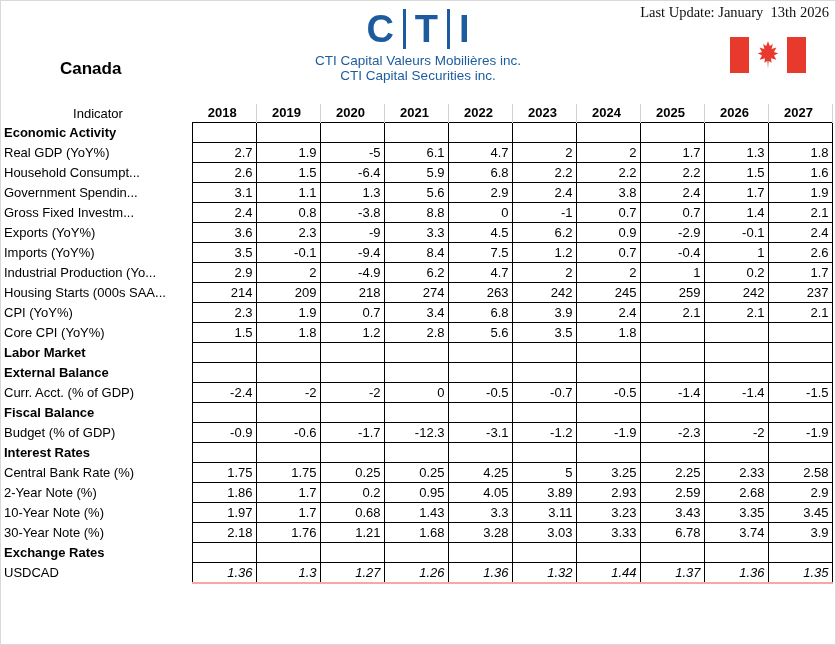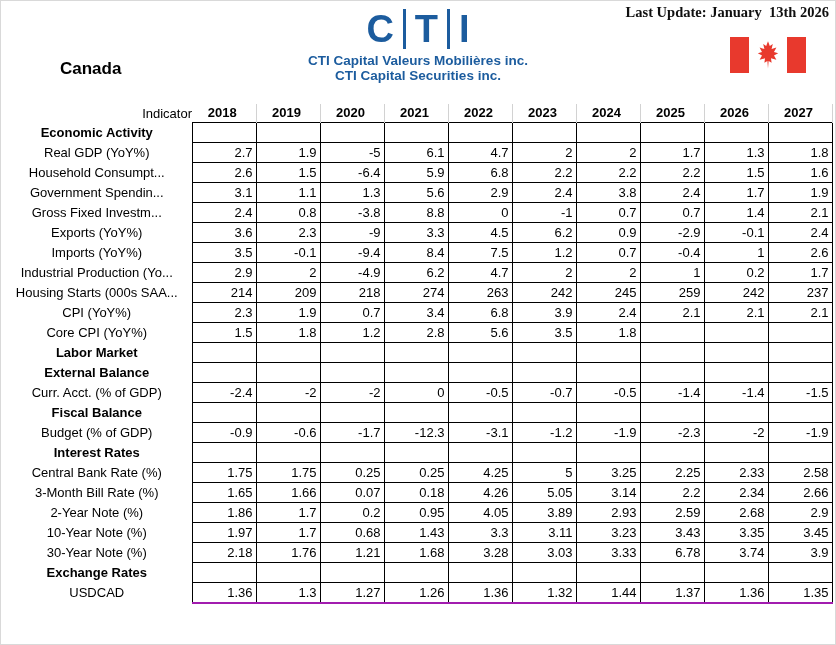--- a/index.html
+++ b/index.html
@@ -3,60 +3,60 @@
 <meta charset="utf-8">
 <style>
   html,body { margin:0; padding:0; background:#ffffff; }
   .page {
     position:relative; width:836px; height:645px; background:#ffffff;
     font-family:"Liberation Sans", sans-serif; color:#000;
     box-shadow: inset 0 0 0 1px #d9d9d9; overflow:hidden;
   }
   .last-update {
     position:absolute; top:4px; right:7px;
-    font-family:"Liberation Serif", serif; font-weight:bold;
+    font-family:"Liberation Serif", serif; font-weight:normal;
     font-size:14.5px; color:#101010; white-space:pre;
   }
   .logo-wrap { position:absolute; top:7px; left:0; right:0; text-align:center; }
   .logo-row { display:flex; justify-content:center; align-items:center; gap:9px; height:44px; }
   .logo-letter {
     color:var(--logo-blue,#1c5c9e); font-size:38px; font-weight:800; line-height:1;
     font-family:"Liberation Sans", sans-serif;
   }
   .logo-bar { width:3px; height:40px; background:var(--logo-blue,#1c5c9e); }
   .logo-sub {
-    color:var(--logo-blue,#1c5c9e); font-weight:bold; font-size:13.5px; line-height:1.08;
+    color:var(--logo-blue,#1c5c9e); font-weight:normal; font-size:13.5px; line-height:1.08;
   }
   .logo-sub.first { margin-top:3px; }
   .region-title { position:absolute; left:60px; top:59px; font-size:17px; font-weight:bold; }
   .flag { position:absolute; left:730px; top:37px; width:76px; height:36px; display:flex; }
   .flag-bar { width:19px; background:var(--flag-red,#e8392d); }
   .flag-center { width:38px; background:#fff; display:flex; align-items:center; justify-content:center; }
   .flag-center svg { width:30px; height:30px; display:block; }
 
   table.indicators {
     position:absolute; left:0; top:104px; width:832px;
     border-collapse:collapse; table-layout:fixed; font-size:13px;
   }
   .indicators col.label-col { width:192px; }
   .indicators col.year-col  { width:64px; }
   .indicators thead th {
     font-weight:bold; text-align:center; height:16px;
     padding:0 3px 2px 0; border-right:1px solid #d2d2d2; vertical-align:bottom;
   }
   .indicators thead th.lab-h {
-    font-weight:normal; text-align:right; padding:0 0 2px 4px; border-right:none;margin-top:17px;
+    font-weight:normal; text-align:center; padding:0 0 2px 4px; border-right:none;margin-top:17px;
   }
   .indicators tbody td.val {
     border:1px solid #000; text-align:right; padding:0 3px 0 0;
     height:19px; vertical-align:middle; overflow:hidden;
   }
-  .indicators tbody tr:last-child td.val { border-bottom:2px solid #a21caf; }
+  .indicators tbody tr:last-child td.val { border-bottom:2px solid #fca5a5;font-style:italic; }
   .indicators tbody td.lab {
-    border:none; text-align:center; padding:0 2px 0 4px;
+    border:none; text-align:left; padding:0 2px 0 4px;
     white-space:nowrap; overflow:hidden; vertical-align:middle;
   }
   .indicators tbody tr.section td.lab { font-weight:bold; }
 </style>
 </head>
 <body>
 
 <div class="page">
 
   <div class="last-update">Last Update: January  13th 2026</div>
@@ -343,33 +343,20 @@
           <td class="val">0.25</td>
           <td class="val">0.25</td>
           <td class="val">4.25</td>
           <td class="val">5</td>
           <td class="val">3.25</td>
           <td class="val">2.25</td>
           <td class="val">2.33</td>
           <td class="val">2.58</td>
         </tr>
         <tr>
-          <td class="lab">3-Month Bill Rate (%)</td>
-          <td class="val">1.65</td>
-          <td class="val">1.66</td>
-          <td class="val">0.07</td>
-          <td class="val">0.18</td>
-          <td class="val">4.26</td>
-          <td class="val">5.05</td>
-          <td class="val">3.14</td>
-          <td class="val">2.2</td>
-          <td class="val">2.34</td>
-          <td class="val">2.66</td>
-        </tr>
-        <tr>
           <td class="lab">2-Year Note (%)</td>
           <td class="val">1.86</td>
           <td class="val">1.7</td>
           <td class="val">0.2</td>
           <td class="val">0.95</td>
           <td class="val">4.05</td>
           <td class="val">3.89</td>
           <td class="val">2.93</td>
           <td class="val">2.59</td>
           <td class="val">2.68</td>

